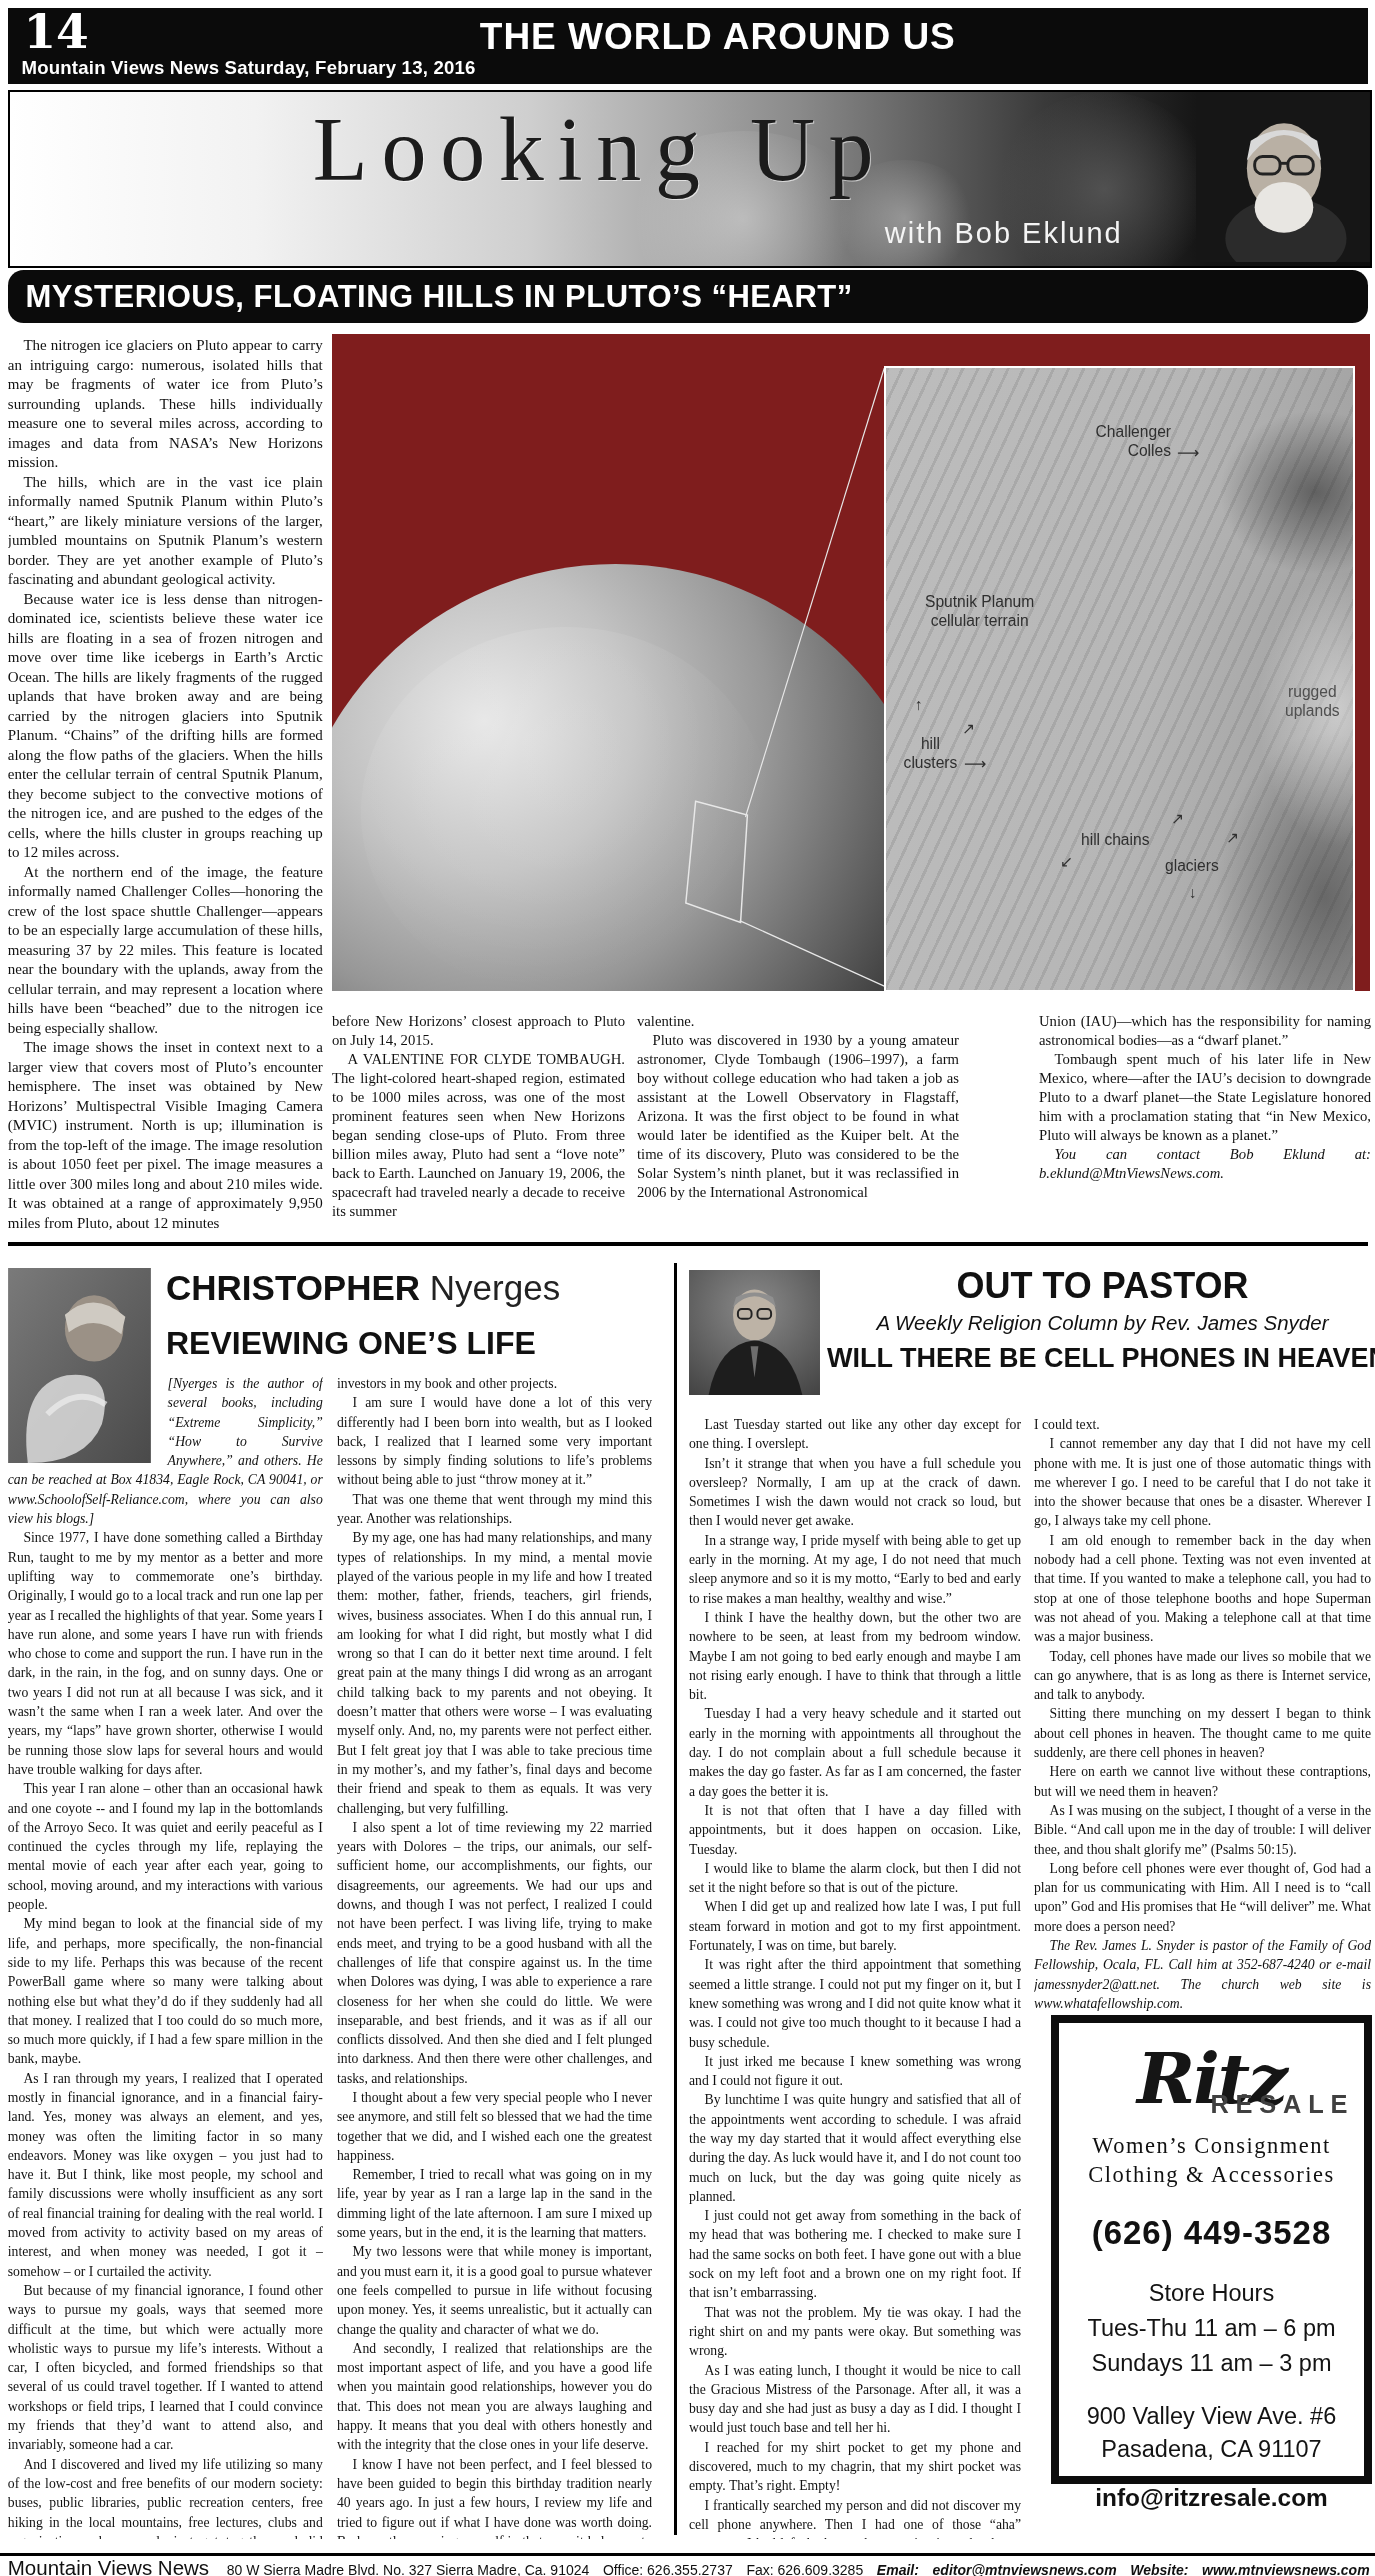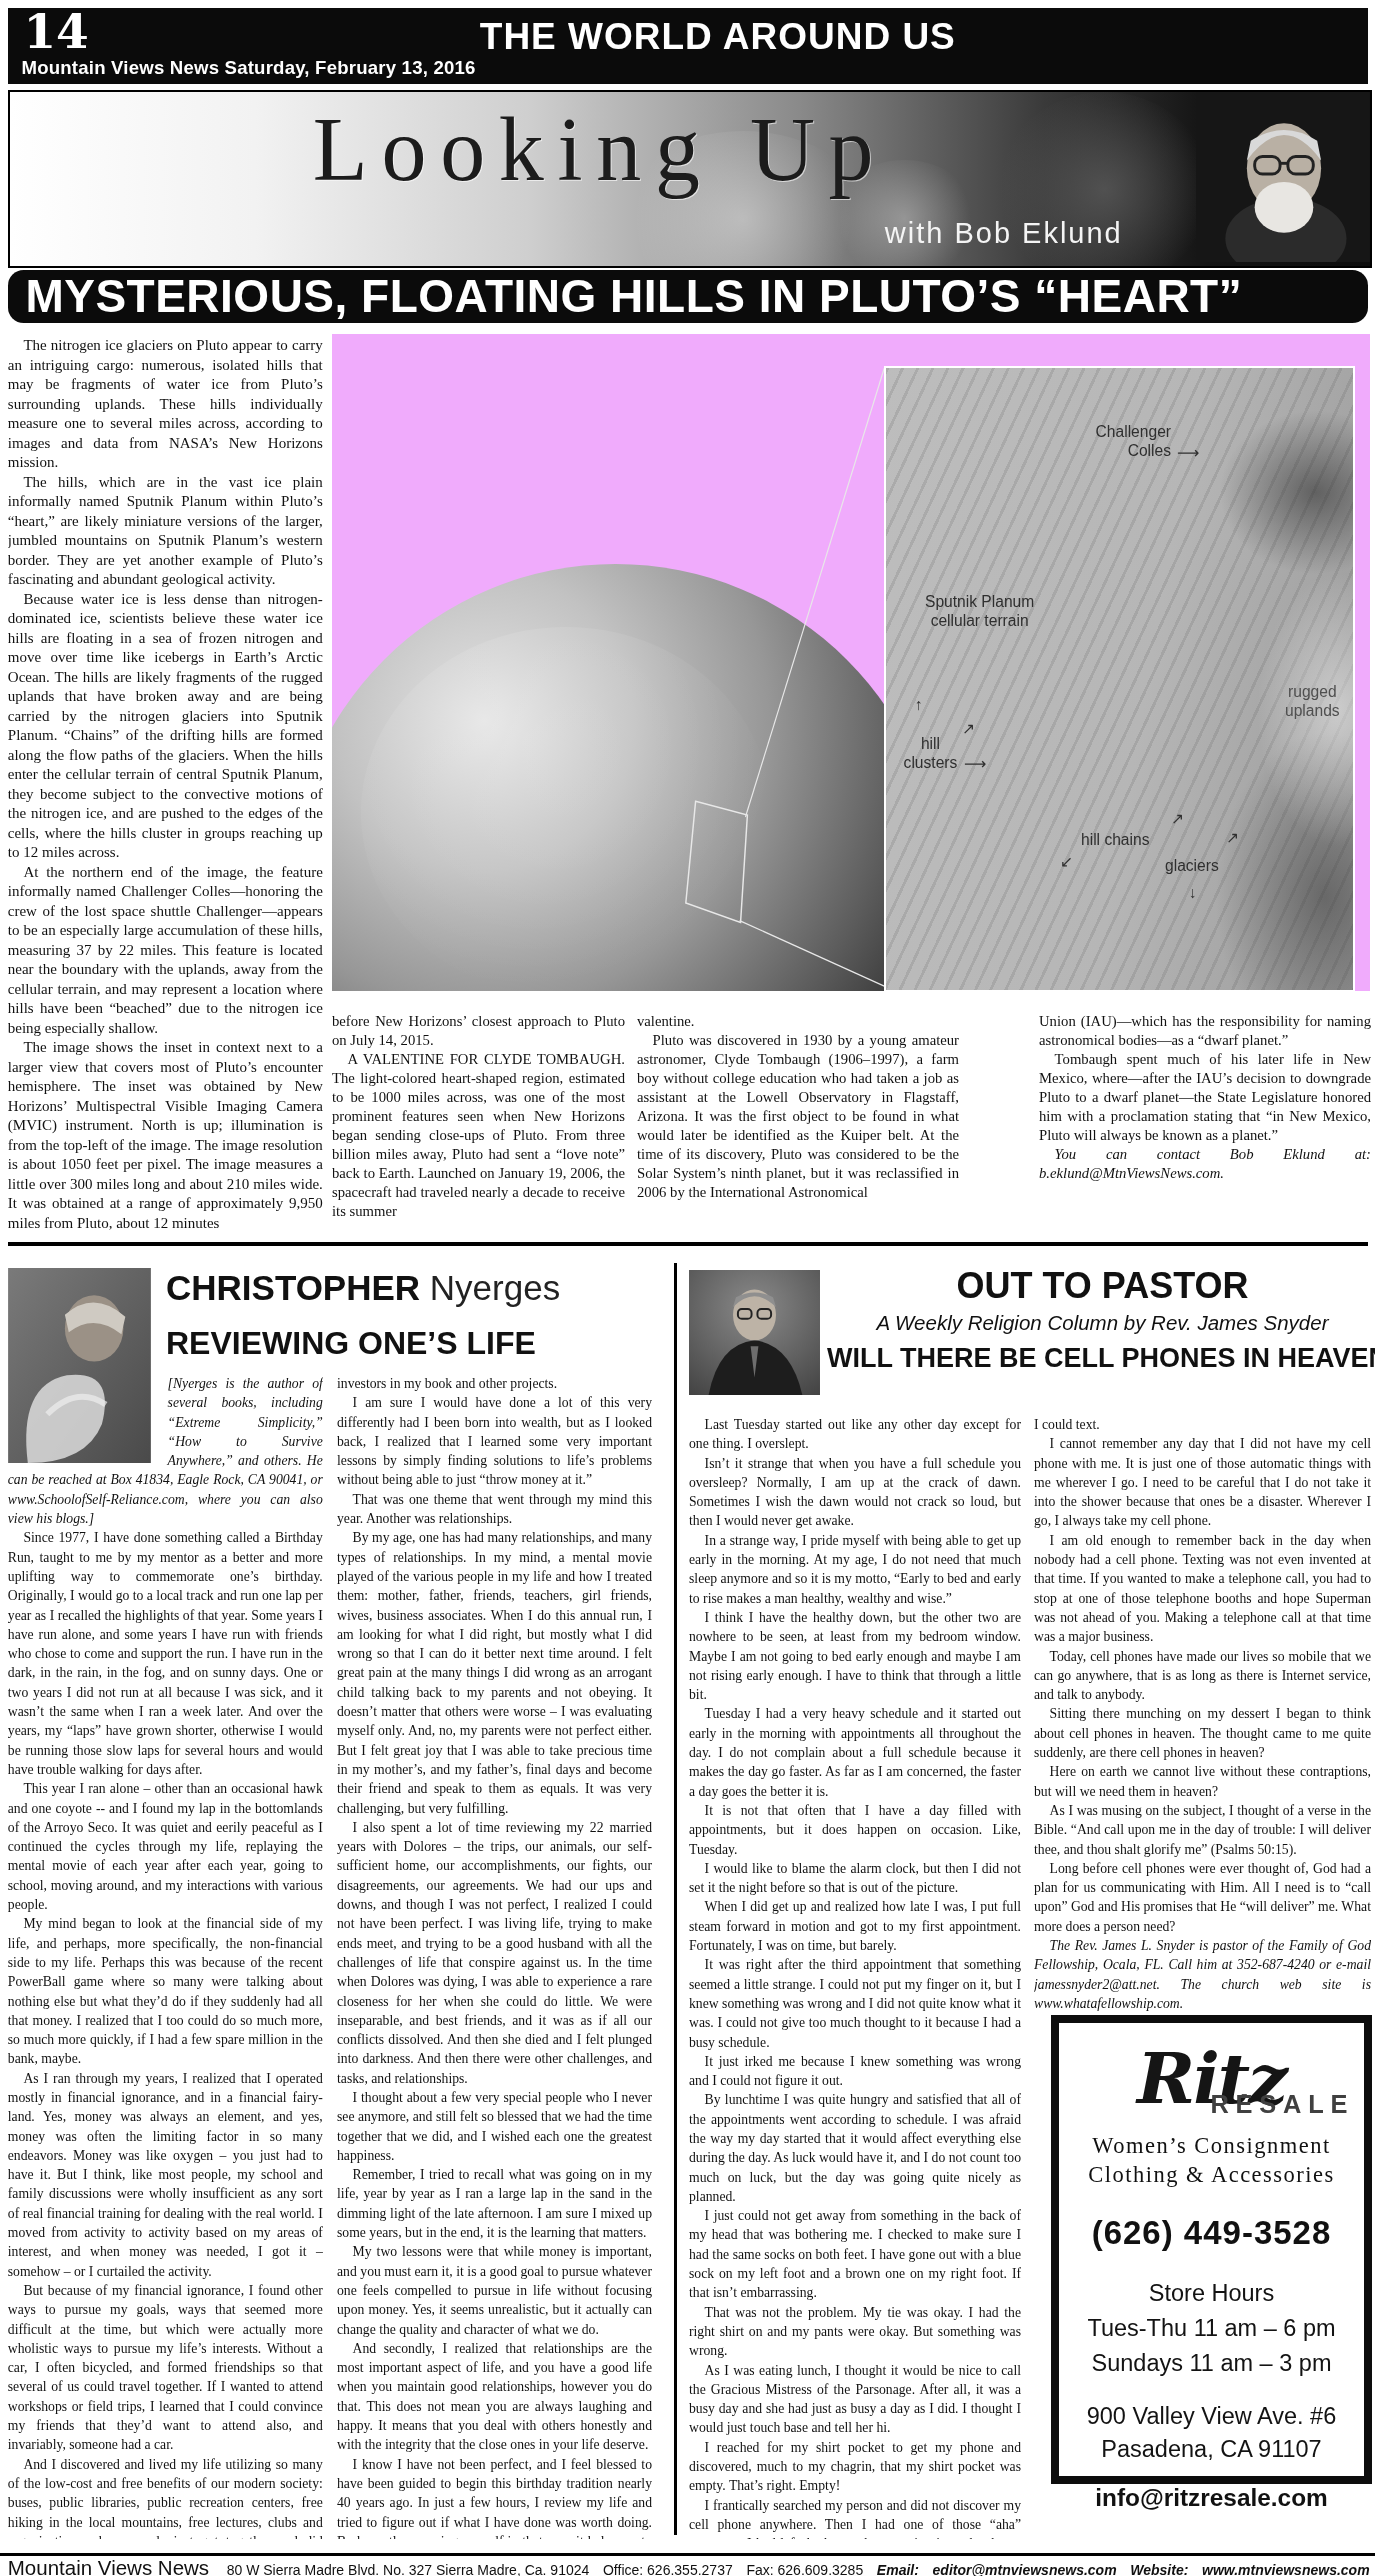--- a/index.html
+++ b/index.html
@@ -26,32 +26,32 @@
           background:radial-gradient(circle,rgba(90,90,90,.8),rgba(40,40,40,0) 72%);}
   .bannertitle{position:absolute;left:303px;top:5.9px;font-family:"Liberation Serif",serif;
                font-size:90px;font-weight:normal;letter-spacing:13.7px;color:#1c1c1c;
                text-shadow:1px 1px 0 rgba(255,255,255,.6);}
   .bannerby{position:absolute;left:875px;top:125px;font-family:"Liberation Sans",sans-serif;
             font-size:29px;color:#f4f4f4;letter-spacing:2px;}
   .bannerphoto{position:absolute;right:0;top:0;width:174px;height:170px;}
   
   .hband{left:7.8px;top:270px;width:1360px;height:53px;background:#0b0b0b;border-radius:15.6px;}
   .hband span{display:block;padding-left:17.6px;line-height:53px;color:#fff;
-              font-family:"Liberation Sans",sans-serif;font-weight:bold;font-size:46px;letter-spacing:0.5px;}
+              font-family:"Liberation Sans",sans-serif;font-weight:bold;font-size:31px;letter-spacing:0.5px;}
   
   .col{position:absolute;text-align:justify;overflow:hidden;}
   .col p{margin:0;text-indent:15.6px;}
   .col p.cont{text-indent:0;}
   .col p.italic{font-style:italic;}
   .pl1{left:7.8px;top:336px;width:315px;height:903px;font-size:15px;line-height:19.5px;}
   .pl2{left:332px;top:1012px;width:293px;height:229px;font-size:14.7px;line-height:19px;}
   .pl3{left:637px;top:1012px;width:322px;height:229px;font-size:14.7px;line-height:19px;}
   .pl4{left:1039px;top:1012px;width:332px;height:229px;font-size:14.7px;line-height:19px;}
   
-  .photo{left:332px;top:334px;width:1038px;height:657px;background:#f0abfc;overflow:hidden;}
+  .photo{left:332px;top:334px;width:1038px;height:657px;background:#7f1d1d;overflow:hidden;}
   .sphere{position:absolute;left:-44px;top:230px;width:655px;height:655px;border-radius:50%;
           background:radial-gradient(circle at 30% 24%,#e4e4e4 0%,#c2c2c2 22%,#979797 42%,#5c5c5c 62%,#1f1f1f 82%,#000 95%);}
   .sphere2{position:absolute;left:29px;top:293px;width:410px;height:371px;border-radius:50%;
            background:radial-gradient(circle at 40% 30%,rgba(255,255,255,.18),rgba(0,0,0,0) 70%);}
   .inset{position:absolute;left:552px;top:32px;width:467px;height:622px;border:2px solid #fff;
          background:
            radial-gradient(137px 117px at 92% 20%,rgba(40,40,40,.55),rgba(0,0,0,0) 70%),
            radial-gradient(117px 195px at 97% 55%,rgba(245,245,245,.5),rgba(0,0,0,0) 70%),
            radial-gradient(156px 235px at 94% 85%,rgba(50,50,50,.5),rgba(0,0,0,0) 70%),
            repeating-linear-gradient(115deg,rgba(90,90,90,.18) 0 2.9px,rgba(0,0,0,0) 2.9px 13.7px),

